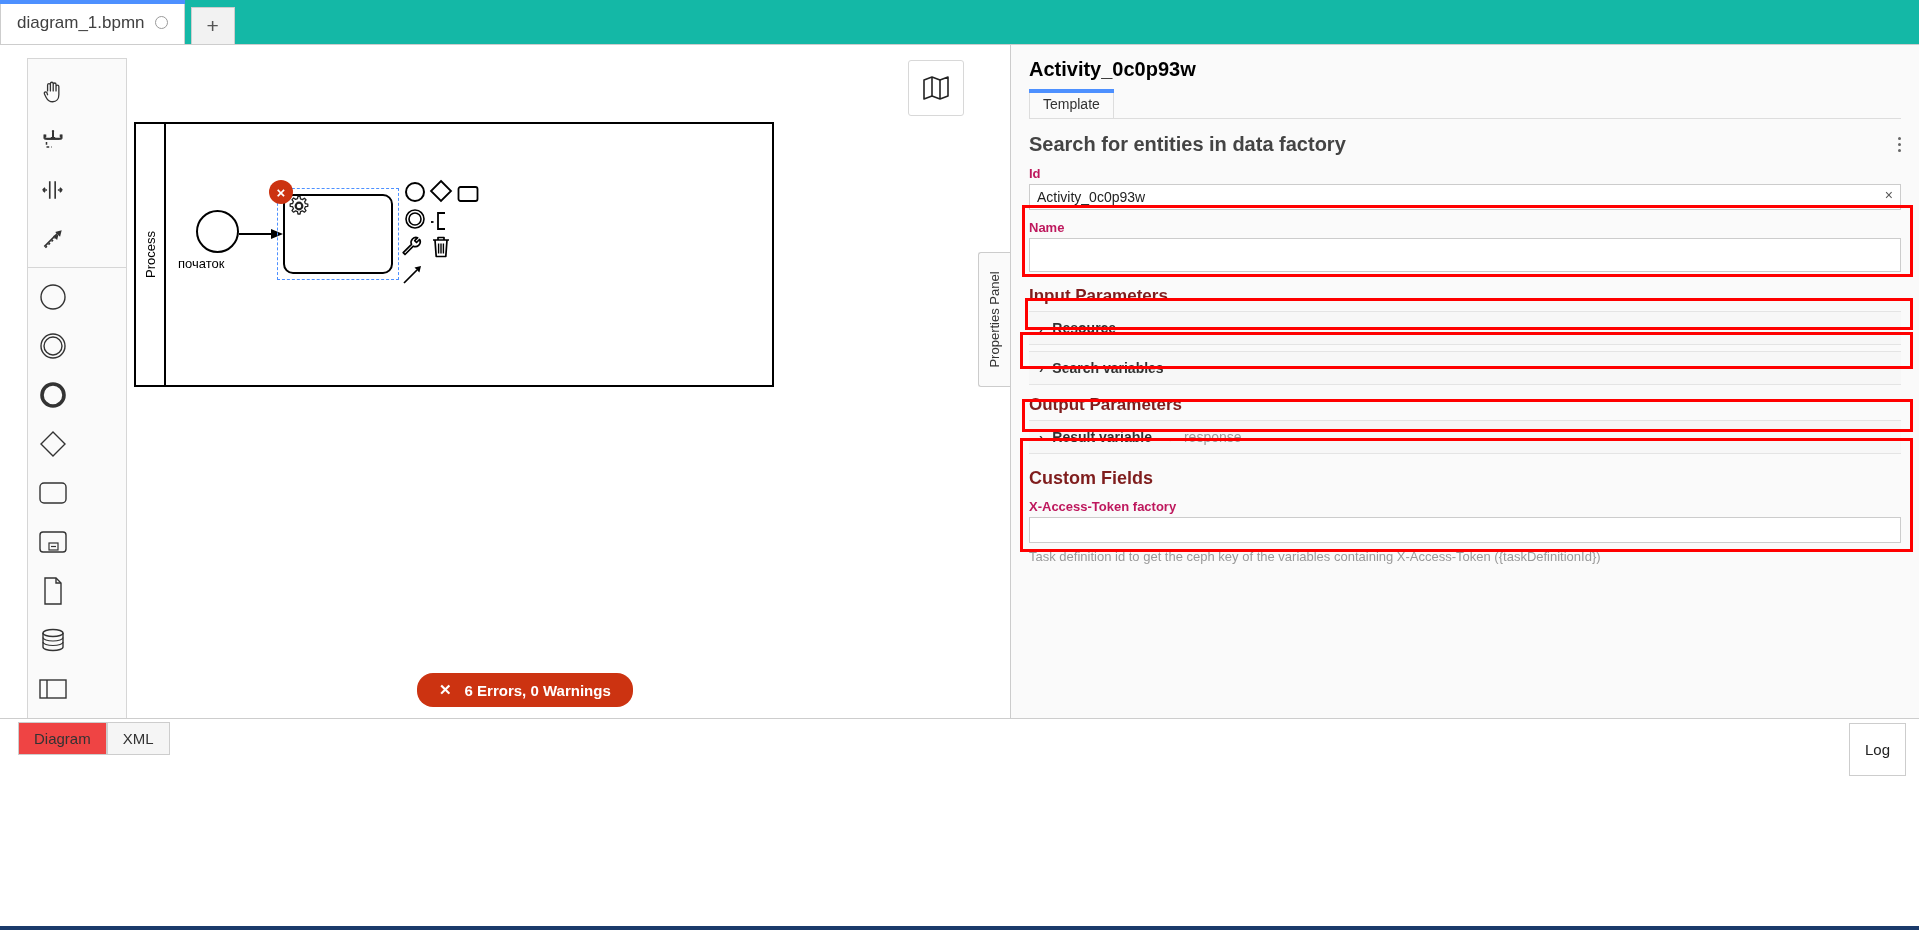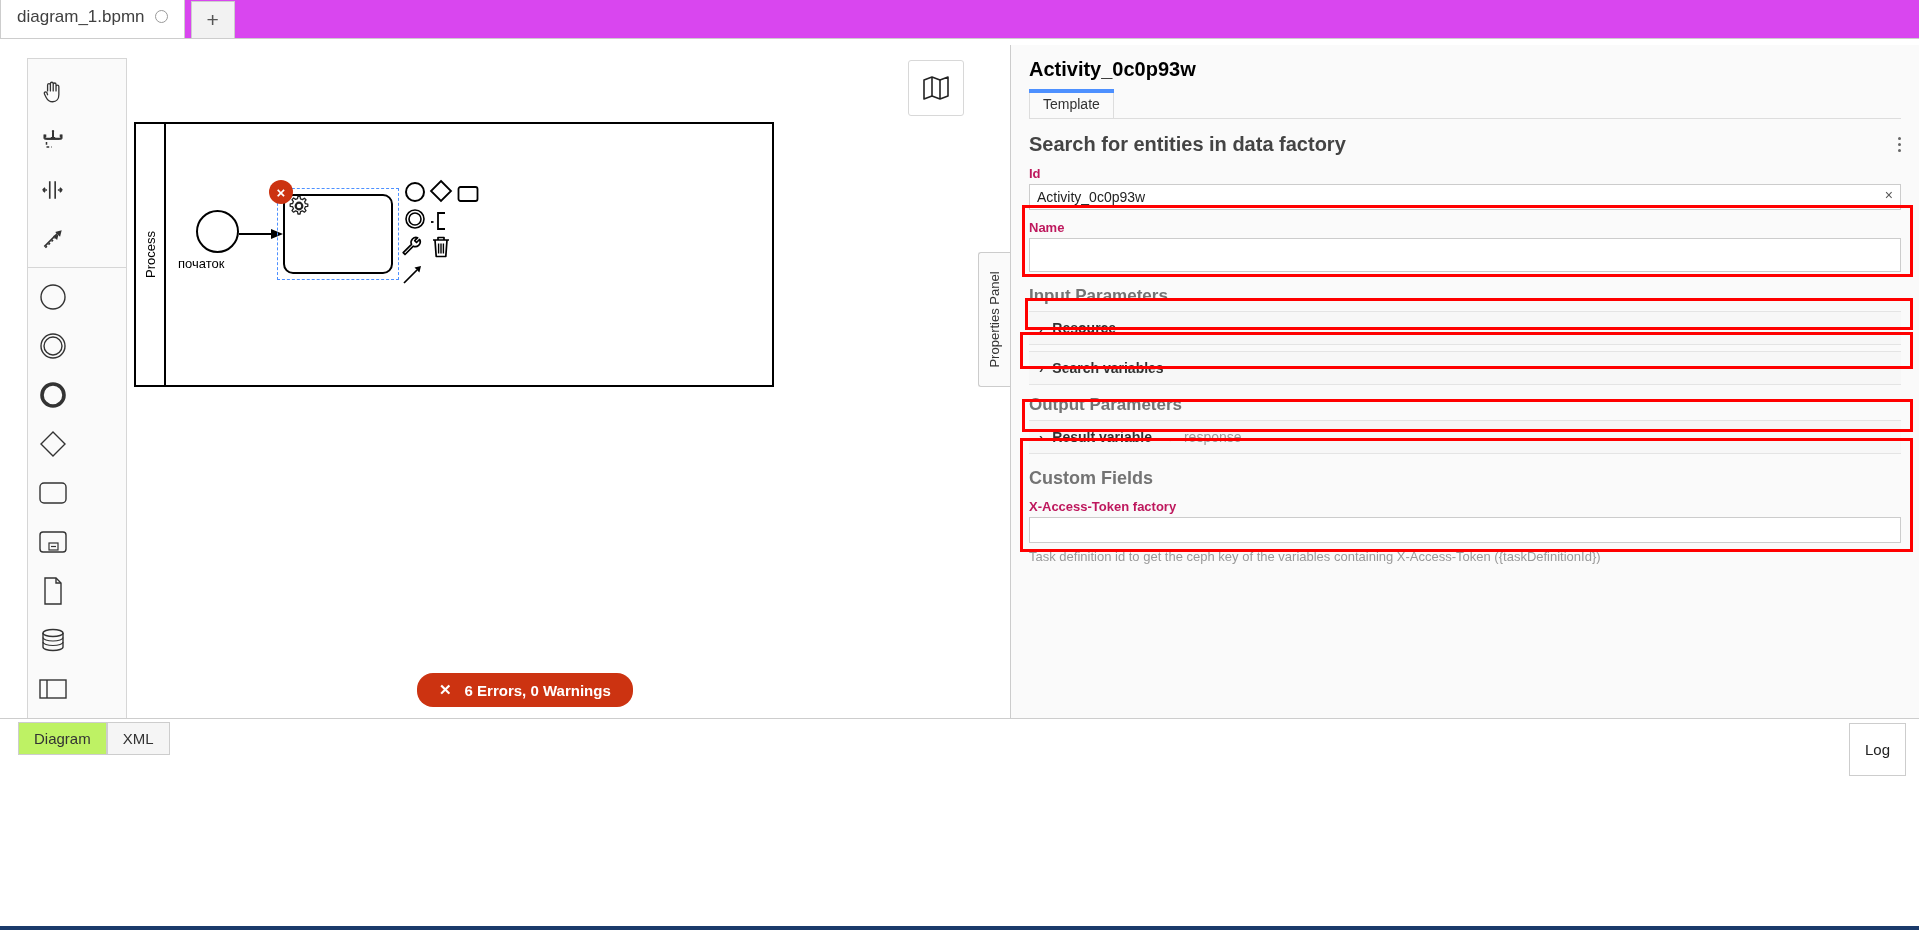--- a/index.html
+++ b/index.html
@@ -6,22 +6,22 @@
   html, body {
     width: 1919px; height: 930px;
     font-family: "Liberation Sans", sans-serif;
     background: #ffffff;
     overflow: hidden;
   }
   #app { position: relative; width: 1919px; height: 930px; }
 
   
   .tabbar {
-    position: absolute; left: 0; top: 0; width: 1919px; height: 39px;
-    background: #d946ef; border-bottom: 1px solid #cdcdcd;
+    position: absolute; left: 0; top: 0; width: 1919px; height: 45px;
+    background: #14b8a6; border-bottom: 1px solid #cdcdcd;
     display: flex; align-items: flex-end;
   }
   .tab {
     height: 44px; display: flex; align-items: center; gap: 10px;
     padding: 0 16px; font-size: 17px; color: #404040;
     background: #ffffff; border: 1px solid #cdcdcd; border-bottom: none;
     position: relative; cursor: pointer;
   }
   .tab.active::before {
     content: ""; position: absolute; left: -1px; right: -1px; top: -1px;
@@ -165,21 +165,21 @@
   .clear-x {
     position: absolute; right: 26px; top: 23px; font-size: 14px;
     color: #555; cursor: pointer;
   }
   .textarea-fld {
     width: 100%; height: 34px; background: #fff; border: 1px solid #ccc;
     resize: none; font-size: 14px; padding: 4px 7px;
     font-family: "Liberation Sans", sans-serif;
   }
   .sec-title {
-    font-size: 17px; font-weight: bold; color: #737373; padding: 10px 18px 5px 18px;
+    font-size: 17px; font-weight: bold; color: #7f1d1d; padding: 10px 18px 5px 18px;
   }
   .collapsible {
     margin: 0 18px; background: #f7f7f7; border: 1px solid #e4e4e4;
     border-left: none; border-right: none;
     padding: 8px 0 8px 10px; display: flex; align-items: center; gap: 9px;
     font-size: 14px; font-weight: bold; color: #333; cursor: pointer;
   }
   .chev { font-size: 13px; color: #333; }
   .arrow-ico { color: #999; font-size: 14px; }
   .soft { color: #999; font-weight: normal; }
@@ -191,21 +191,21 @@
   .anno { position: absolute; border: 3px solid #ff0000; pointer-events: none; z-index: 15; }
 
   
   .bottombar {
     position: absolute; left: 0; top: 718px; width: 1919px; height: 212px;
     background: #fff; border-top: 1px solid #cdcdcd;
   }
   .bottom-tabs { position: absolute; left: 18px; top: 3px; display: flex; }
   .btab {
     padding: 7px 15px; font-size: 15px; color: #333;
-    background: #bef264; border: 1px solid #cdcdcd; cursor: pointer;
+    background: #ef4444; border: 1px solid #cdcdcd; cursor: pointer;
   }
   .btab.inactive { background: #f5f5f5; }
   .log-btn {
     position: absolute; right: 13px; top: 4px; padding: 17px 15px;
     font-size: 15px; color: #222; background: #fff;
     border: 1px solid #cdcdcd; cursor: pointer;
   }
   .status-strip {
     position: absolute; left: 0; bottom: 0; width: 1919px; height: 4px;
     background: #1a3a6b;

